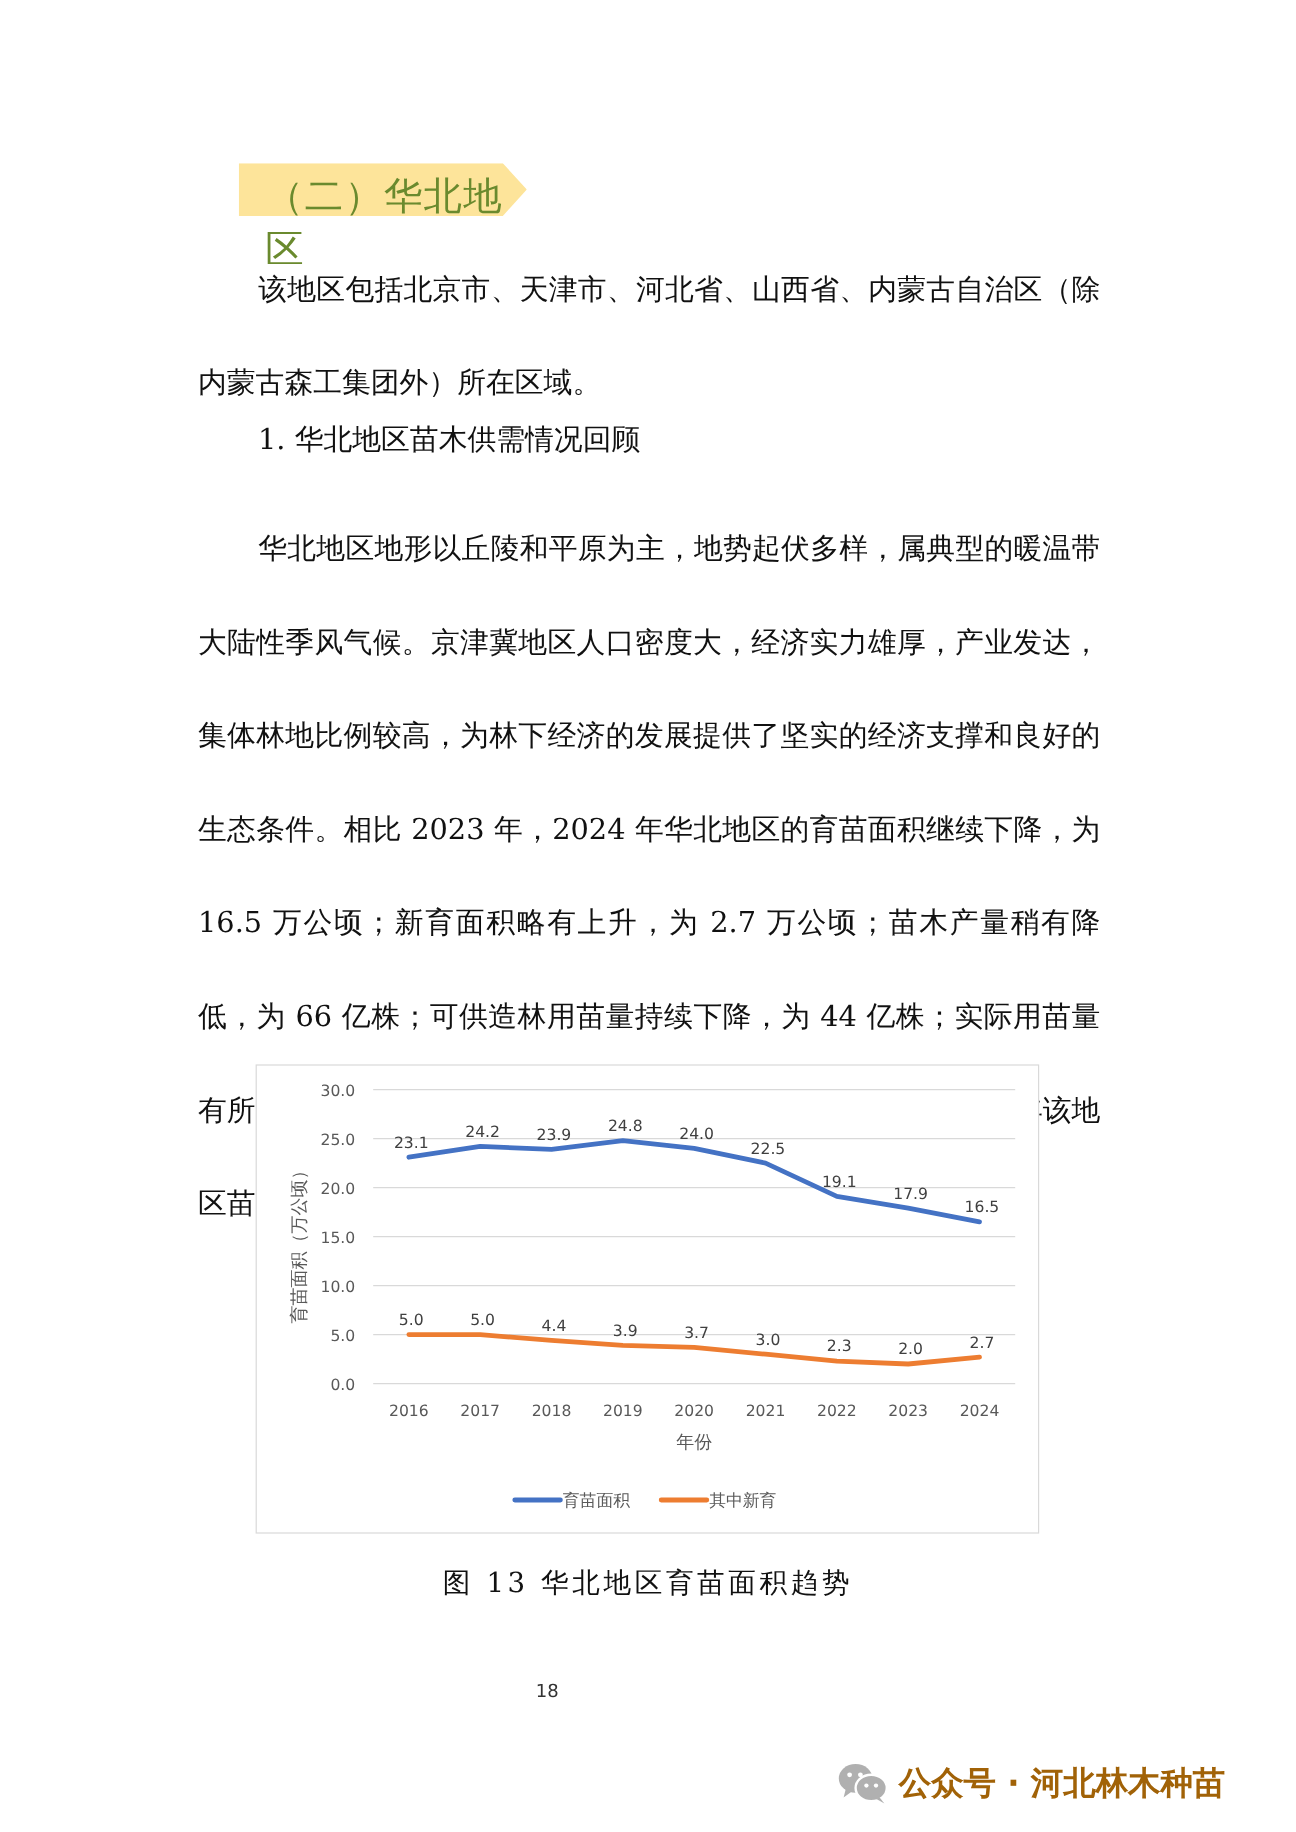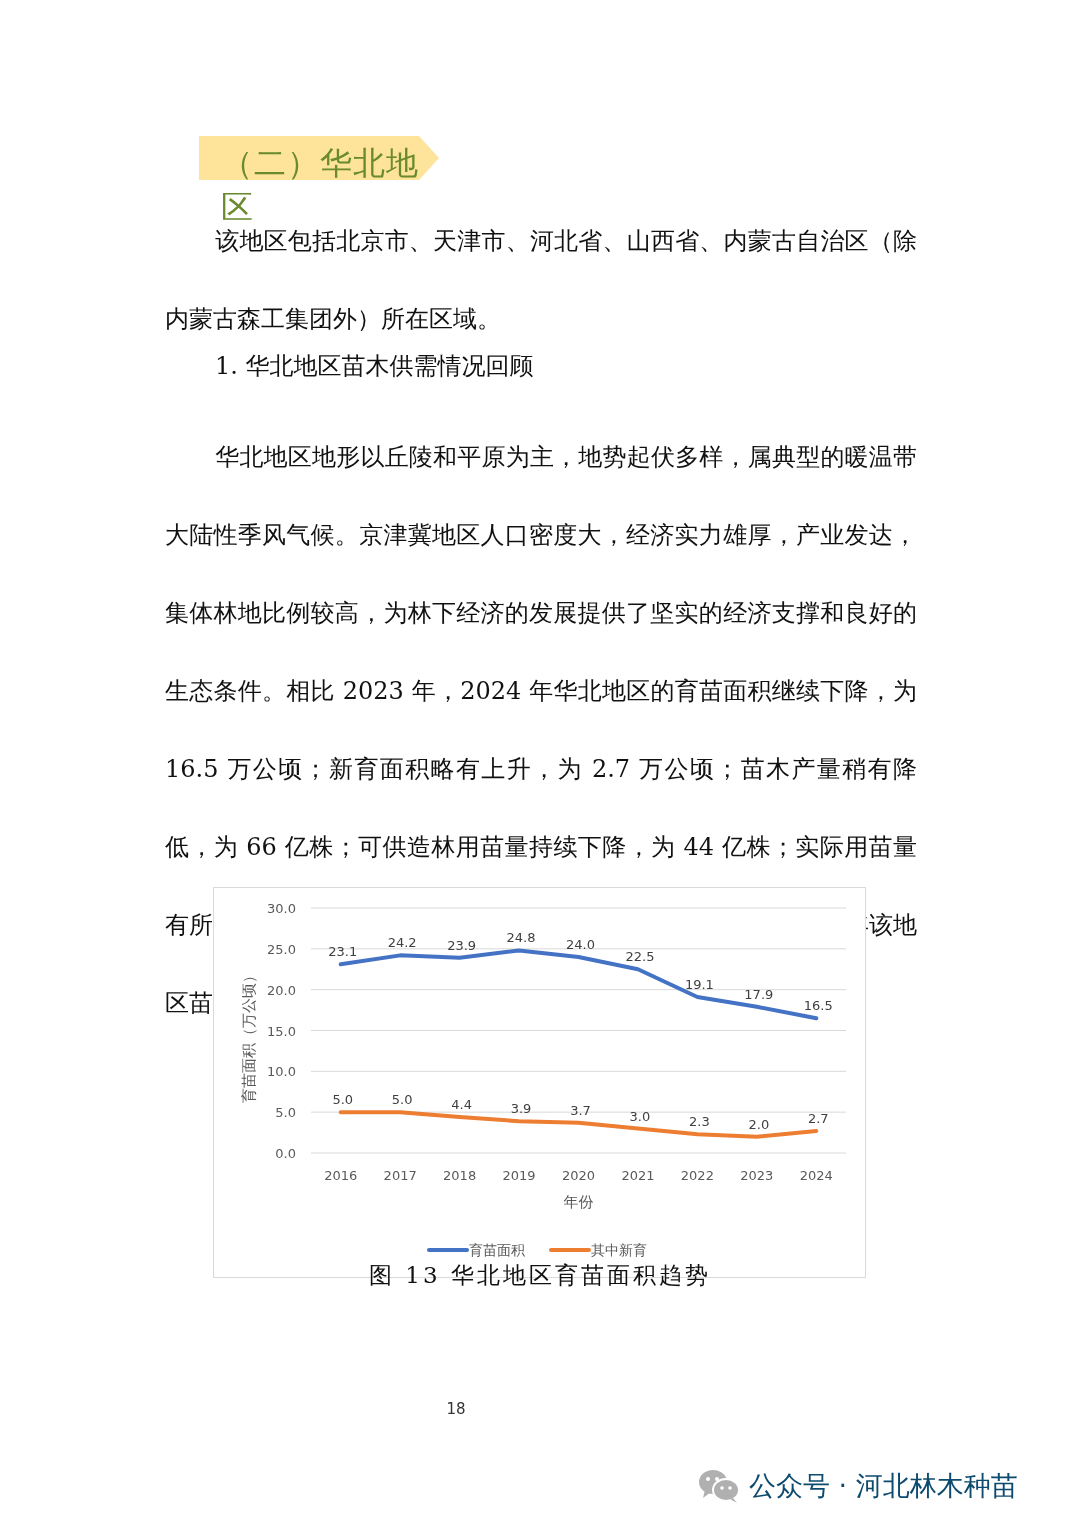--- a/index.html
+++ b/index.html
@@ -11,26 +11,26 @@
            font-size: 32px; color: #6a8a2e; letter-spacing: 1px; }
     .para { position: absolute; left: 165px; width: 752px; font-size: 24px; line-height: 78px;
             text-align: justify; text-justify: inter-character; }
     .para .ind { display: inline-block; width: 50px; }
     .p1 { top: 202px; }
     .heading { position: absolute; left: 215px; top: 350px; font-size: 24px; font-weight: normal; }
     .p2 { top: 418px; }
     .chart-frame { position: absolute; left: 213px; top: 887px; width: 651px; height: 389px;
                    border: 1px solid #d9d9d9; background: #fff; }
     .chart-svg { position: absolute; left: 0; top: 0; }
-    .caption { position: absolute; left: 0; width: 1080px; top: 1260px; text-align: center;
+    .caption { position: absolute; left: 0; width: 1080px; top: 1304px; text-align: center;
                font-size: 23px; letter-spacing: 3px; }
     .page-num { position: absolute; left: 0; width: 912px; top: 1400px; text-align: center;
                 font-family: "DejaVu Sans", sans-serif; font-size: 15px; color: #333; }
     .watermark { position: absolute; left: 697px; top: 1466px; height: 40px; display: flex; align-items: center;
-                 font-family: "DejaVu Sans", sans-serif; font-size: 27px; color: #0c4a6e; }
+                 font-family: "DejaVu Sans", sans-serif; font-size: 27px; color: #a16207; font-weight: bold; }
     .watermark .wechat { width: 44px; height: 36px; margin-right: 8px; }
   </style>
 </head>
 <body>
 
 <div class="section-banner">
   <svg width="240" height="44">
     <polygon points="0,0 220,0 240,22 220,44 0,44" fill="#fde49a"></polygon>
   </svg>
   <span class="label">（二）华北地区</span>

